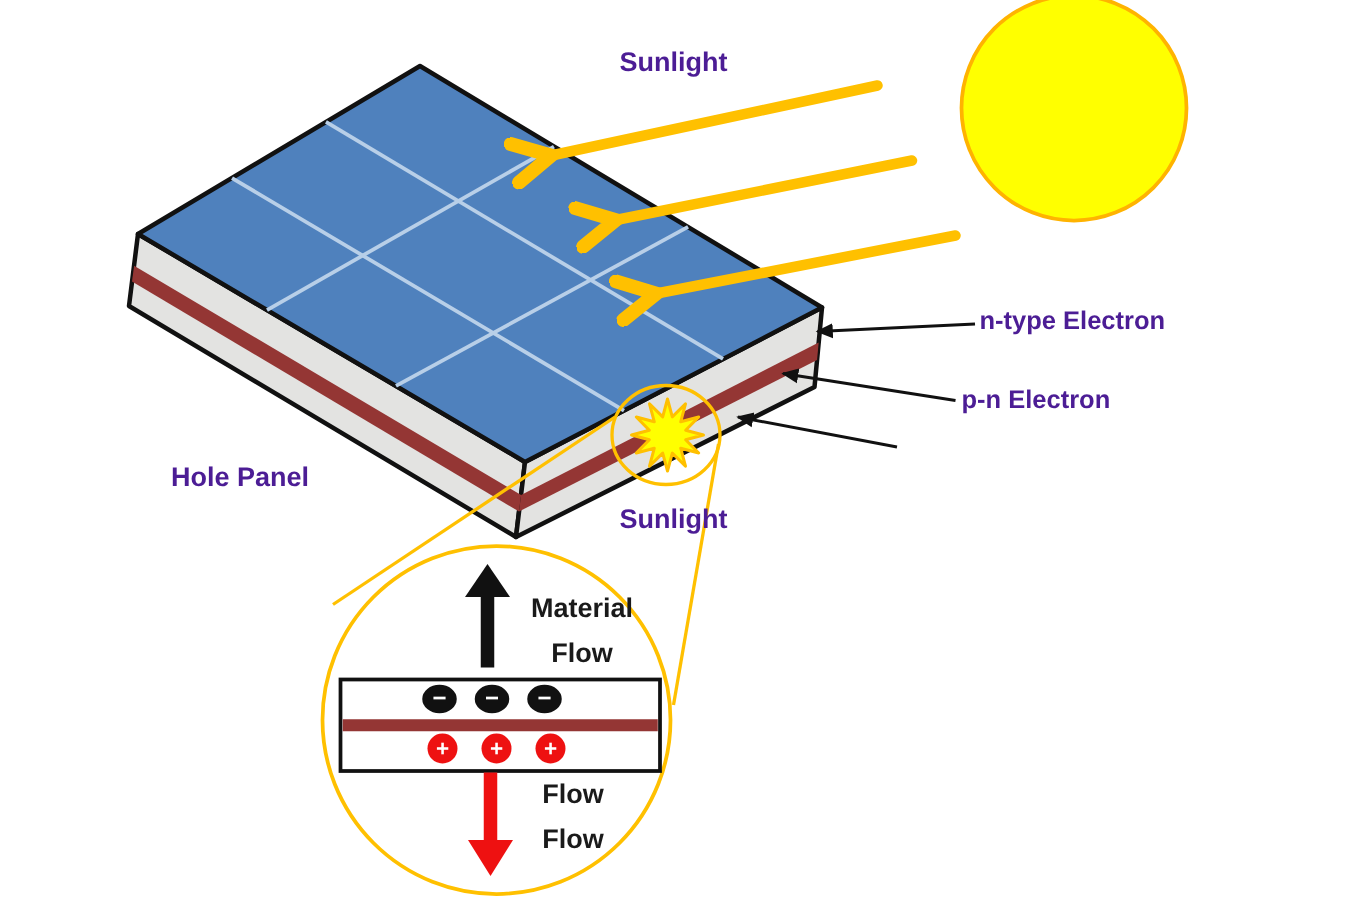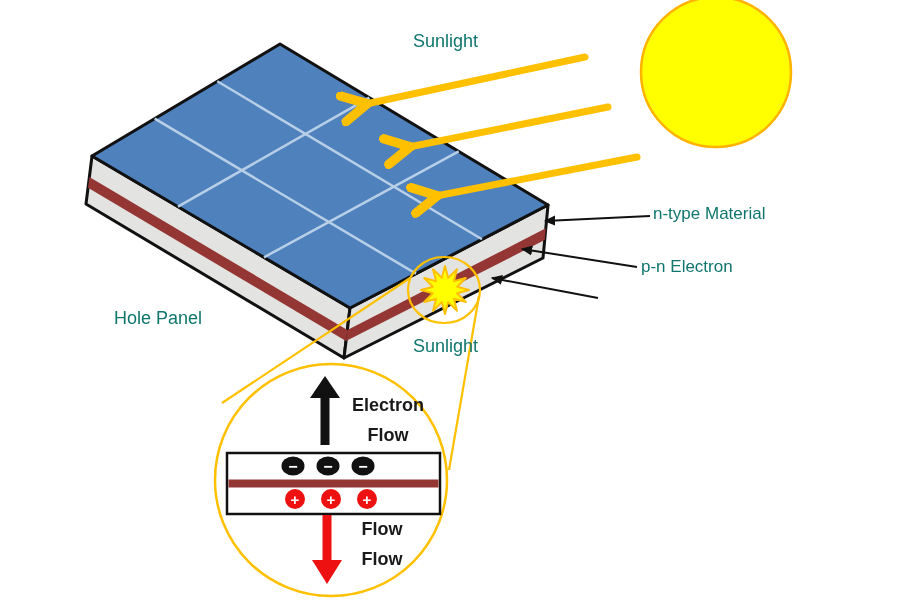--- a/index.html
+++ b/index.html
@@ -1,19 +1,19 @@
 <!DOCTYPE html>
 <html><head>
 <meta charset="utf-8">
 <style>
   html,body{margin:0;padding:0;background:#fff;}
   #stage{position:relative;width:900px;height:600px;background:#ffffff;overflow:hidden;
          font-family:"Liberation Sans",sans-serif;}
   #stage svg{position:absolute;left:0;top:0;}
-  .lbl{position:absolute;font-weight:400;font-size:17px;color:#0f766e;white-space:nowrap;
+  .lbl{position:absolute;font-weight:700;font-size:17px;color:#4c1d95;white-space:nowrap;
        font-family:"Liberation Sans",sans-serif;line-height:1.2;}
   .lbl.big{font-size:18px;}
   .flowlbl{position:absolute;font-weight:700;font-size:18px;color:#1a1a1a;text-align:center;
            width:96px;line-height:30px;font-family:"Liberation Sans",sans-serif;}
   svg text.particle{font-family:"Liberation Sans",sans-serif;font-weight:700;fill:#ffffff;}
 </style>
 </head>
 <body>
 
 <div id="stage">
@@ -102,27 +102,27 @@
       </g>
 
       <g fill="#ee1111">
         <rect x="322.5" y="515" width="9" height="46"></rect>
         <polygon points="327,584 312,560 342,560"></polygon>
       </g>
     </g>
   </svg>
 
   <div class="lbl big" style="left:413px;top:31px;">Sunlight</div>
-  <div class="lbl" style="left:653px;top:204px;">n-type Material</div>
+  <div class="lbl" style="left:653px;top:204px;">n-type Electron</div>
   <div class="lbl" style="left:641px;top:257px;">p-n Electron</div>
   <div class="lbl big" style="left:114px;top:308px;">Hole Panel</div>
   <div class="lbl big" style="left:413px;top:336px;">Sunlight</div>
 
   <div class="flowlbl" style="left:340px;top:390px;">
-    <div>Electron</div>
+    <div>Material</div>
     <div>Flow</div>
   </div>
   <div class="flowlbl" style="left:334px;top:514px;">
     <div>Flow</div>
     <div>Flow</div>
   </div>
 
 </div>
 
 </body></html>

